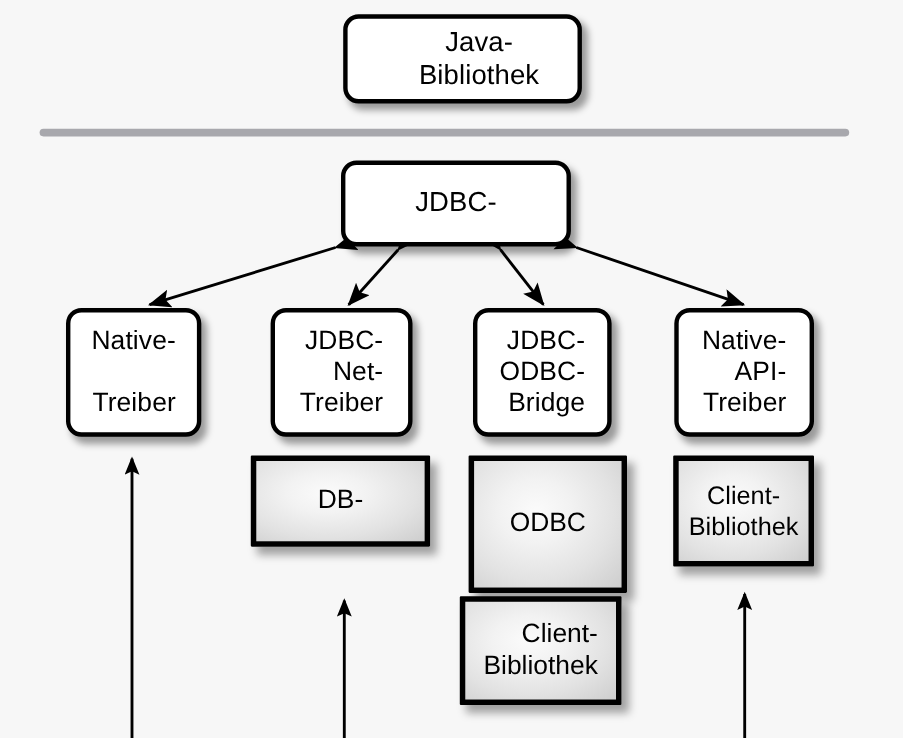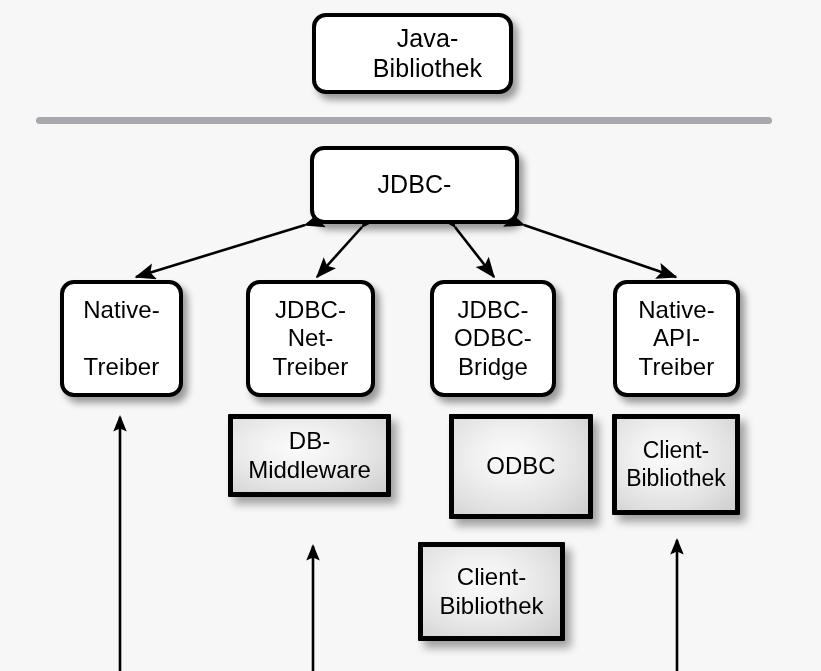--- a/index.html
+++ b/index.html
@@ -47,21 +47,21 @@
     align-items: center;
     justify-content: center;
     text-align: center;
     color: #000;
     line-height: 1.2;
     box-shadow: 6px 7px 8px rgba(0,0,0,0.35);
     z-index: 5;
   }
 
   .t-22 { font-size: 25px; }
-  .t-21 { font-size: 24px; }
+  .t-21 { font-size: 24px; text-align: right; }
   .t-20 { font-size: 23px; }
 
   
   #api-line {
     position: absolute;
     left: 36px;
     top: 117px;
     width: 736px;
     height: 7px;
     background: #a8a8ad;
@@ -86,21 +86,21 @@
     width: 821px; height: 671px;
     z-index: 3;
     pointer-events: none;
   }
 </style>
 </head>
 <body>
 
 <div id="canvas">
 
-  <div class="rbox t-22" style="left:312px; top:13px; width:201px; height:81px;padding-left:30px;">
+  <div class="rbox t-22" style="left:312px; top:13px; width:217px; height:81px;padding-left:30px;">
     <div>
       <span>Java-</span><br>
       <span>Bibliothek</span>
     </div>
   </div>
 
   <div id="api-line"></div>
 
   <div class="rbox t-22" style="left:310px; top:146px; width:209px; height:78px;">
     <div>
@@ -136,25 +136,24 @@
     <div>
       <span>Native-</span><br>
       <span>API-</span><br>
       <span>Treiber</span>
     </div>
   </div>
 
   <div class="gbox t-21" style="left:228px; top:414px; width:163px; height:83px;">
     <div>
       <span>DB-</span><br>
-      <span>Middleware</span>
     </div>
   </div>
 
-  <div class="gbox t-21" style="left:449px; top:414px; width:144px; height:105px;">
+  <div class="gbox t-21" style="left:426px; top:414px; width:144px; height:125px;">
     <div>
       <span>ODBC</span>
     </div>
   </div>
 
   <div class="gbox t-20" style="left:612px; top:414px; width:128px; height:101px;">
     <div>
       <span>Client-</span><br>
       <span>Bibliothek</span>
     </div>

